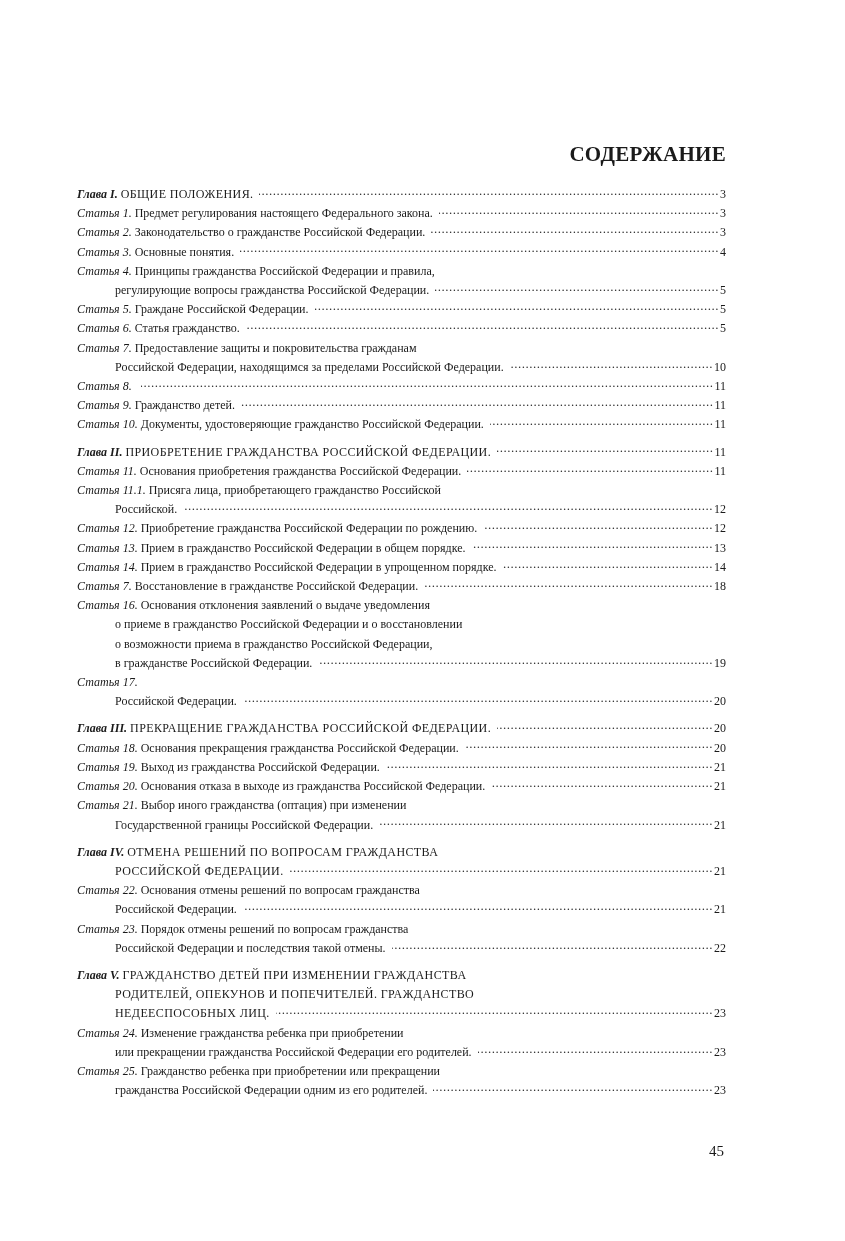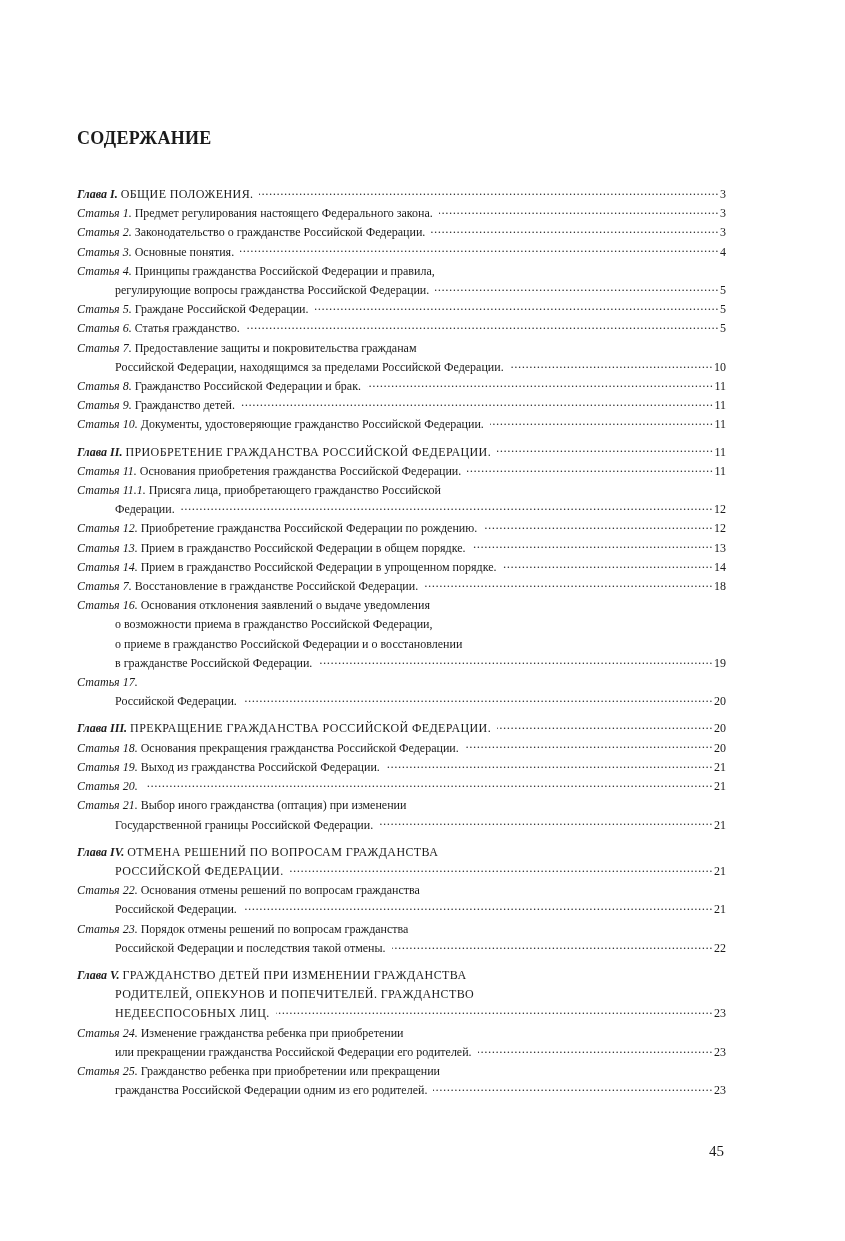--- a/index.html
+++ b/index.html
@@ -18,24 +18,24 @@
     .page {
       position: absolute;
       left: 77px;
       top: 0;
       width: 649px;
     }
     .title {
       position: absolute;
       left: 0;
       width: 649px;
-      top: 128px;
-      text-align: left;
+      top: 142px;
+      text-align: right;
       font-weight: bold;
-      font-size: 18px;
+      font-size: 21px;
       letter-spacing: 0.3px;
     }
     .toc {
       position: absolute;
       left: 0;
       top: 185px;
       width: 649px;
     }
     .chapter {
       margin-bottom: 8px;
@@ -127,65 +127,65 @@
         </div>
         <div class="entry">
           <div class="line"><span class="lbl">Статья 7.</span>&nbsp;<span class="txt">Предоставление защиты и покровительства гражданам</span></div>
           <div class="line cont">
             <span class="txt">Российской Федерации, находящимся за пределами Российской Федерации.</span>
             <span class="leader"></span>
             <span class="pg">10</span>
           </div>
         </div>
         <div class="entry">
-          <div class="line"><span class="lbl">Статья 8.</span>&nbsp;<span class="txt">Гражданство Российской Федерации и брак.</span><span class="leader"></span><span class="pg">11</span></div>
+          <div class="line"><span class="lbl">Статья 8.</span>&nbsp;<span class="leader"></span><span class="pg">11</span></div>
         </div>
         <div class="entry">
           <div class="line"><span class="lbl">Статья 9.</span>&nbsp;<span class="txt">Гражданство детей.</span><span class="leader"></span><span class="pg">11</span></div>
         </div>
         <div class="entry">
           <div class="line"><span class="lbl">Статья 10.</span>&nbsp;<span class="txt">Документы, удостоверяющие гражданство Российской Федерации.</span><span class="leader"></span><span class="pg">11</span></div>
         </div>
       </div>
       <div class="chapter">
         <div class="entry chap-head">
           <div class="line"><span class="lbl">Глава II.</span>&nbsp;<span class="txt">ПРИОБРЕТЕНИЕ ГРАЖДАНСТВА РОССИЙСКОЙ ФЕДЕРАЦИИ.</span><span class="leader"></span><span class="pg">11</span></div>
         </div>
         <div class="entry">
           <div class="line"><span class="lbl">Статья 11.</span>&nbsp;<span class="txt">Основания приобретения гражданства Российской Федерации.</span><span class="leader"></span><span class="pg">11</span></div>
         </div>
         <div class="entry">
           <div class="line"><span class="lbl">Статья 11.1.</span>&nbsp;<span class="txt">Присяга лица, приобретающего гражданство Российской</span></div>
           <div class="line cont">
-            <span class="txt">Федерации.</span>
+            <span class="txt">Российской.</span>
             <span class="leader"></span>
             <span class="pg">12</span>
           </div>
         </div>
         <div class="entry">
           <div class="line"><span class="lbl">Статья 12.</span>&nbsp;<span class="txt">Приобретение гражданства Российской Федерации по рождению.</span><span class="leader"></span><span class="pg">12</span></div>
         </div>
         <div class="entry">
           <div class="line"><span class="lbl">Статья 13.</span>&nbsp;<span class="txt">Прием в гражданство Российской Федерации в общем порядке.</span><span class="leader"></span><span class="pg">13</span></div>
         </div>
         <div class="entry">
           <div class="line"><span class="lbl">Статья 14.</span>&nbsp;<span class="txt">Прием в гражданство Российской Федерации в упрощенном порядке.</span><span class="leader"></span><span class="pg">14</span></div>
         </div>
         <div class="entry">
           <div class="line"><span class="lbl">Статья 7.</span>&nbsp;<span class="txt">Восстановление в гражданстве Российской Федерации.</span><span class="leader"></span><span class="pg">18</span></div>
         </div>
         <div class="entry">
           <div class="line"><span class="lbl">Статья 16.</span>&nbsp;<span class="txt">Основания отклонения заявлений о выдаче уведомления</span></div>
           <div class="line cont">
+            <span class="txt">о приеме в гражданство Российской Федерации и о восстановлении</span>
+          </div>
+          <div class="line cont">
             <span class="txt">о возможности приема в гражданство Российской Федерации,</span>
           </div>
           <div class="line cont">
-            <span class="txt">о приеме в гражданство Российской Федерации и о восстановлении</span>
-          </div>
-          <div class="line cont">
             <span class="txt">в гражданстве Российской Федерации.</span>
             <span class="leader"></span>
             <span class="pg">19</span>
           </div>
         </div>
         <div class="entry">
           <div class="line"><span class="lbl">Статья 17.</span>&nbsp;</div>
           <div class="line cont">
             <span class="txt">Российской Федерации.</span>
             <span class="leader"></span>
@@ -197,21 +197,21 @@
         <div class="entry chap-head">
           <div class="line"><span class="lbl">Глава III.</span>&nbsp;<span class="txt">ПРЕКРАЩЕНИЕ ГРАЖДАНСТВА РОССИЙСКОЙ ФЕДЕРАЦИИ.</span><span class="leader"></span><span class="pg">20</span></div>
         </div>
         <div class="entry">
           <div class="line"><span class="lbl">Статья 18.</span>&nbsp;<span class="txt">Основания прекращения гражданства Российской Федерации.</span><span class="leader"></span><span class="pg">20</span></div>
         </div>
         <div class="entry">
           <div class="line"><span class="lbl">Статья 19.</span>&nbsp;<span class="txt">Выход из гражданства Российской Федерации.</span><span class="leader"></span><span class="pg">21</span></div>
         </div>
         <div class="entry">
-          <div class="line"><span class="lbl">Статья 20.</span>&nbsp;<span class="leader"></span><span class="pg">21</span></div>
+          <div class="line"><span class="lbl">Статья 20.</span>&nbsp;<span class="txt">Основания отказа в выходе из гражданства Российской Федерации.</span><span class="leader"></span><span class="pg">21</span></div>
         </div>
         <div class="entry">
           <div class="line"><span class="lbl">Статья 21.</span>&nbsp;<span class="txt">Выбор иного гражданства (оптация) при изменении</span></div>
           <div class="line cont">
             <span class="txt">Государственной границы Российской Федерации.</span>
             <span class="leader"></span>
             <span class="pg">21</span>
           </div>
         </div>
       </div>

